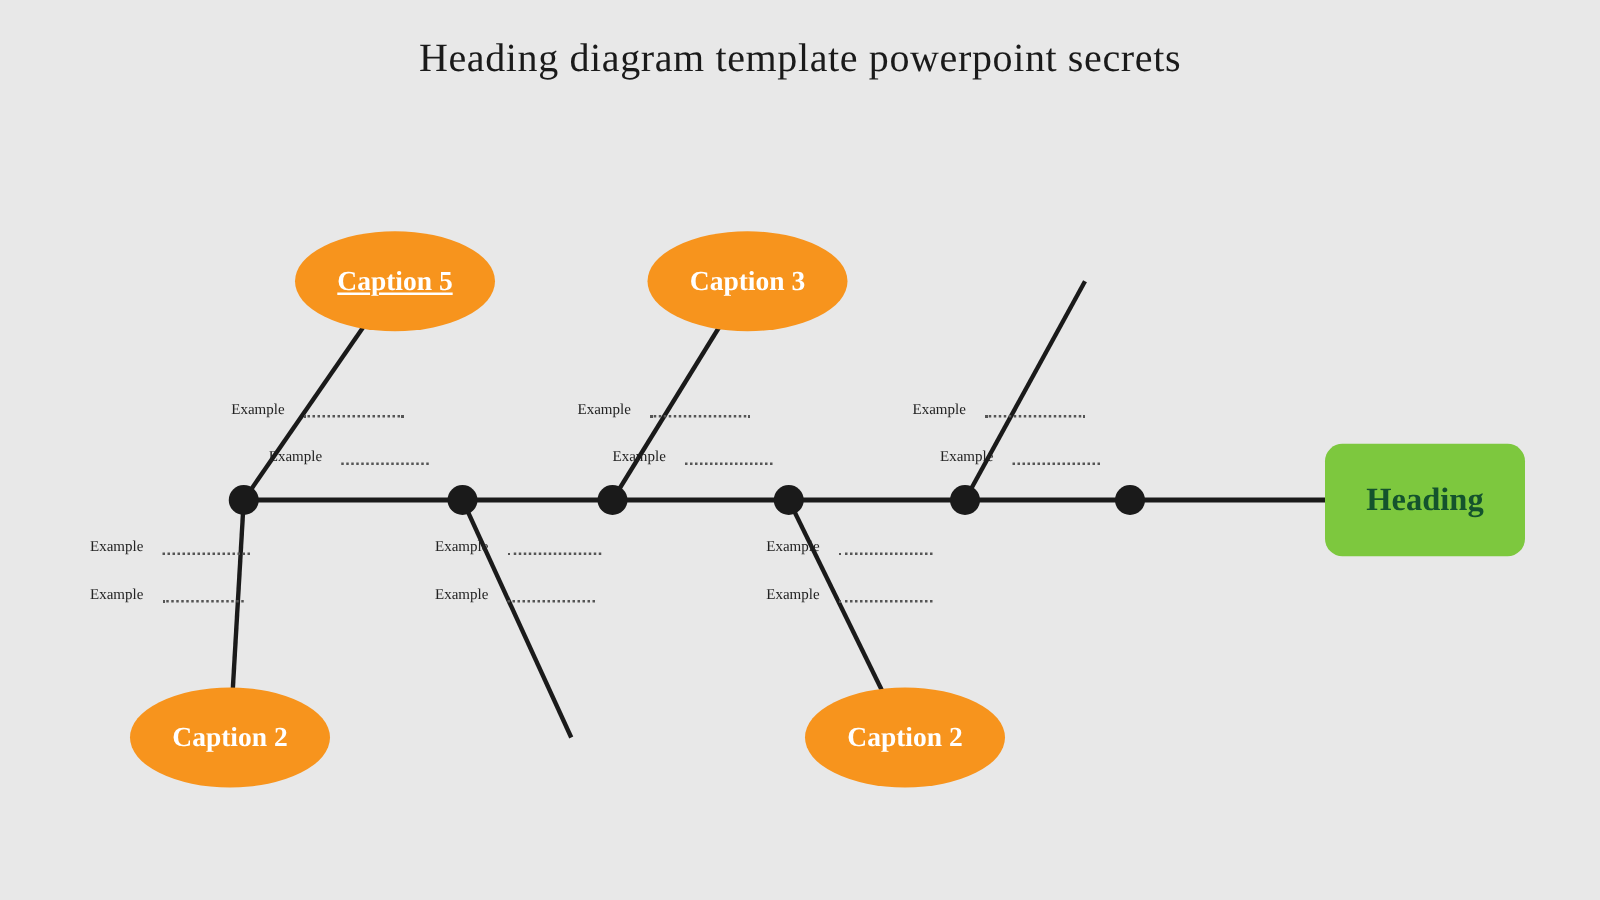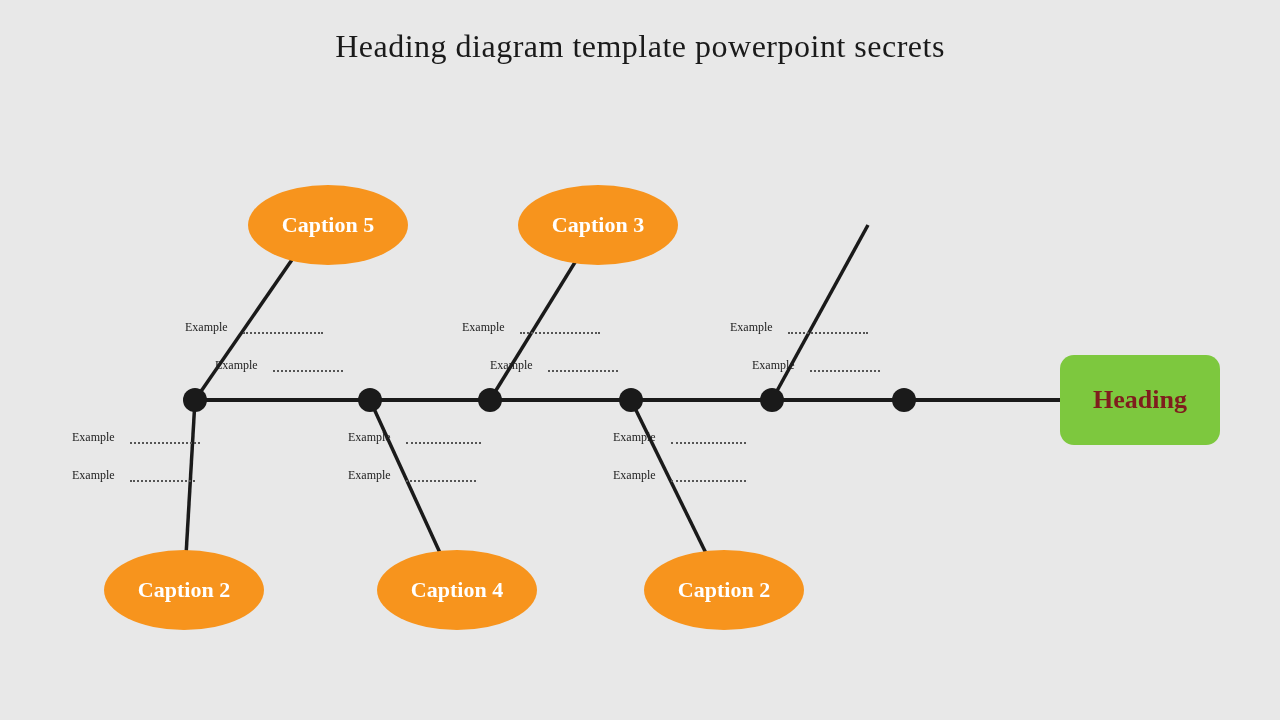--- a/index.html
+++ b/index.html
@@ -50,21 +50,21 @@
       font-weight: bold;
       text-align: center;
       width: 160px;
       height: 80px;
     }
 
     
     .heading-box {
       position: absolute;
       background: #7dc83e;
-      color: #7f1d1d;
+      color: #14532d;
       font-size: 26px;
       font-weight: bold;
       border-radius: 14px;
       display: flex;
       align-items: center;
       justify-content: center;
       width: 160px;
       height: 90px;
     }
 
@@ -106,28 +106,27 @@
     <line x1="631" y1="310" x2="724" y2="500" stroke="#1a1a1a" stroke-width="3.5"></line>
 
     <circle cx="195" cy="310" r="12" fill="#1a1a1a"></circle>
     <circle cx="370" cy="310" r="12" fill="#1a1a1a"></circle>
     <circle cx="490" cy="310" r="12" fill="#1a1a1a"></circle>
     <circle cx="631" cy="310" r="12" fill="#1a1a1a"></circle>
     <circle cx="772" cy="310" r="12" fill="#1a1a1a"></circle>
     <circle cx="904" cy="310" r="12" fill="#1a1a1a"></circle>
   </svg>
 
-  <div class="oval" style="left:248px; top:95px;">Caption 5</div>
+  <div class="oval" style="left:236px; top:95px;text-decoration:underline;">Caption 5</div>
 
   <div class="oval" style="left:518px; top:95px;">Caption 3</div>
 
 
   <div class="oval" style="left:104px; top:460px;">Caption 2</div>
 
-  <div class="oval" style="left:377px; top:460px;">Caption 4</div>
 
   <div class="oval" style="left:644px; top:460px;">Caption 2</div>
 
   <div class="heading-box" style="left:1060px; top:265px;">Heading</div>
 
   <span class="example-label" style="left:185px; top:230px;">Example</span>
   <div class="dot-line" style="left:243px; top:242px; width:80px;"></div>
 
   <span class="example-label" style="left:215px; top:268px;">Example</span>
   <div class="dot-line" style="left:273px; top:280px; width:70px;"></div>

